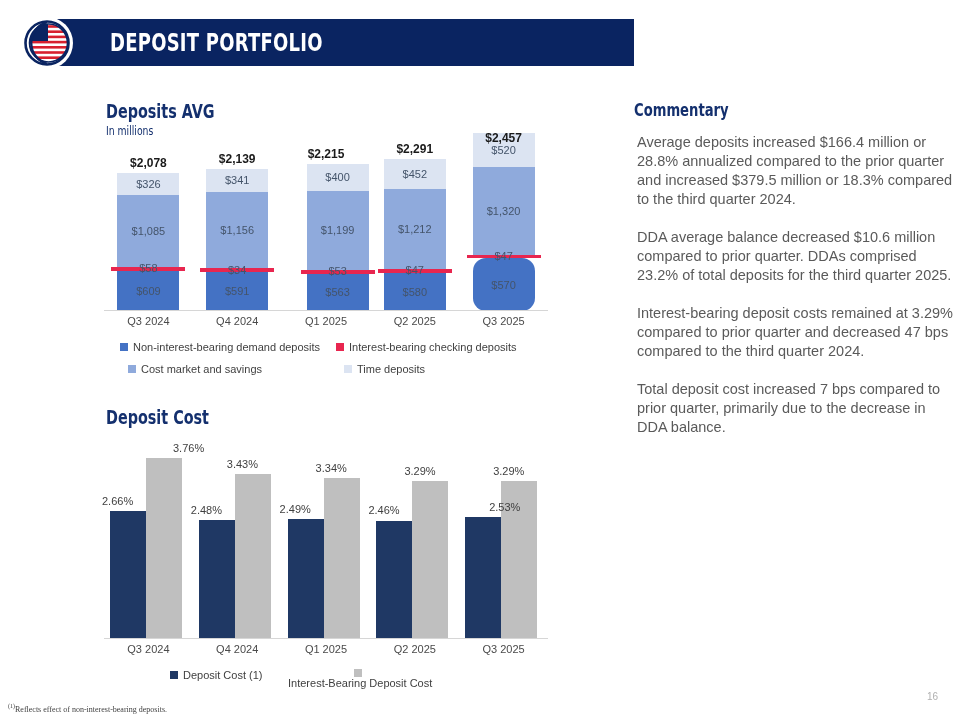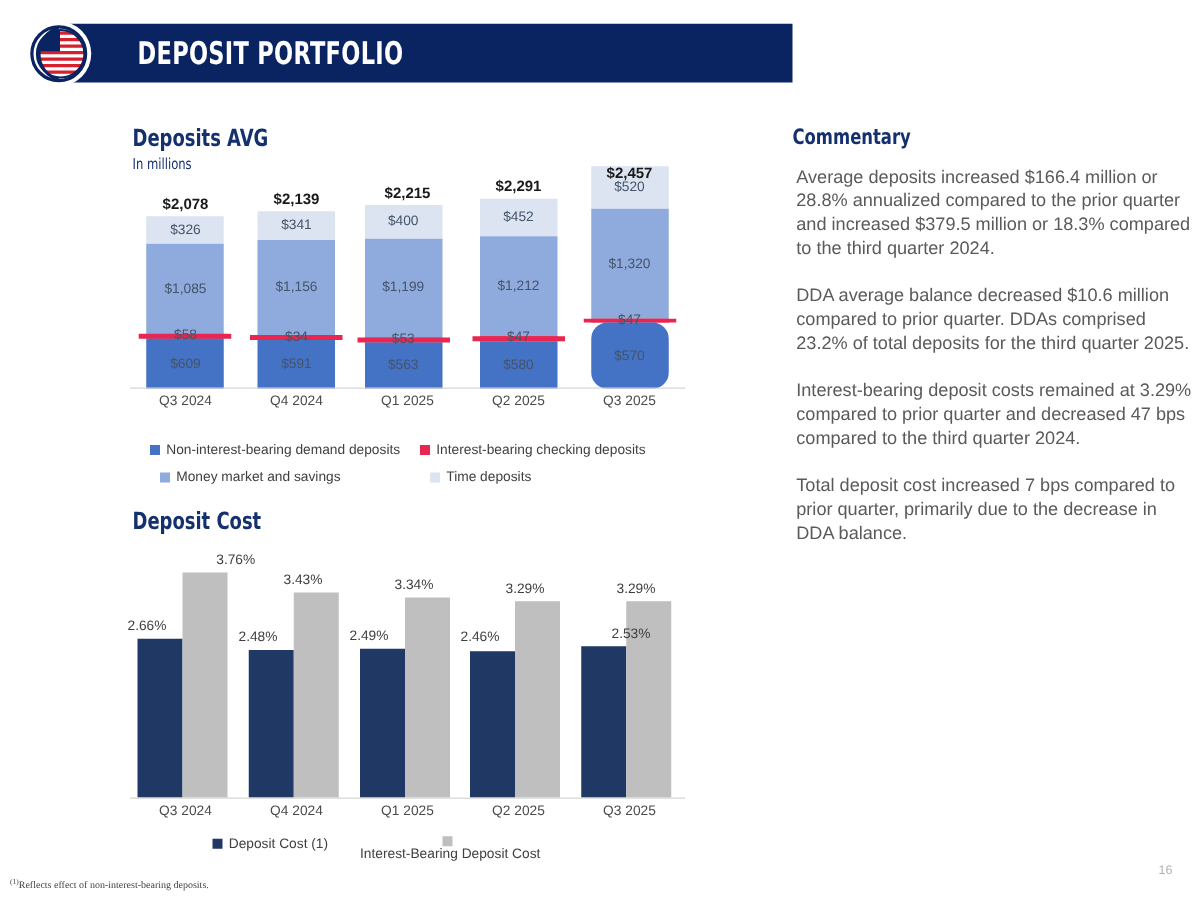--- a/index.html
+++ b/index.html
@@ -141,21 +141,20 @@
     color: #4a4a4a;
   }
 
   
   #deposits-legend {
     position: absolute;
     left: 120px;
     top: 341px;
     width: 420px;
     height: 42px;
-    margin-top: 13px;
   }
   .lg-item {
     position: absolute;
     display: flex;
     align-items: center;
     font-size: 11px;
     color: #3f3f3f;
     white-space: nowrap;
   }
   .lg-swatch {
@@ -314,21 +313,21 @@
           <div class="dep-seg seg-time" style="height: 22.6223px;">$341</div>
           <div class="dep-seg seg-mmsav" style="height: 76.6903px;">$1,156</div>
           <div class="dep-seg seg-ibchk" style="height: 3.38339px;">
             <div class="ibchk-rule"></div>
             <span class="seg-label" style="position: absolute; z-index: 2;">$34</span>
           </div>
           <div class="dep-seg seg-nibdd" style="height: 39.2076px;">$591</div>
         </div>
       </div>
       <div class="dep-col" style="left: 177.6px; width: 88.8px;">
-        <div class="dep-bar" style="left: 10px;">
+        <div class="dep-bar" style="left: 25px;">
           <div class="dep-seg seg-time" style="height: 26.5364px;">$400</div>
           <div class="dep-seg seg-mmsav" style="height: 79.5429px;">$1,199</div>
           <div class="dep-seg seg-ibchk" style="height: 3.51608px;">
             <div class="ibchk-rule"></div>
             <span class="seg-label" style="position: absolute; z-index: 2;">$53</span>
           </div>
           <div class="dep-seg seg-nibdd" style="height: 37.35px;">$563</div>
         </div>
       </div>
       <div class="dep-col" style="left: 266.4px; width: 88.8px;">
@@ -371,21 +370,21 @@
     <div class="lg-item" style="left: 0px; top: 0px;">
       <span class="lg-swatch" style="background: rgb(68, 114, 196);"></span>
       <span>Non-interest-bearing demand deposits</span>
     </div>
     <div class="lg-item" style="left: 216px; top: 0px;">
       <span class="lg-swatch" style="background: rgb(232, 38, 79);"></span>
       <span>Interest-bearing checking deposits</span>
     </div>
     <div class="lg-item" style="left: 8px; top: 22px;">
       <span class="lg-swatch" style="background: rgb(143, 170, 220);"></span>
-      <span>Money market and savings</span>
+      <span>Cost market and savings</span>
     </div>
     <div class="lg-item" style="left: 224px; top: 22px;">
       <span class="lg-swatch" style="background: rgb(220, 228, 242);"></span>
       <span>Time deposits</span>
     </div>
   </div>
 
 <div id="cost-block">
   <div id="cost-title" class="chart-title">Deposit Cost</div>
 

